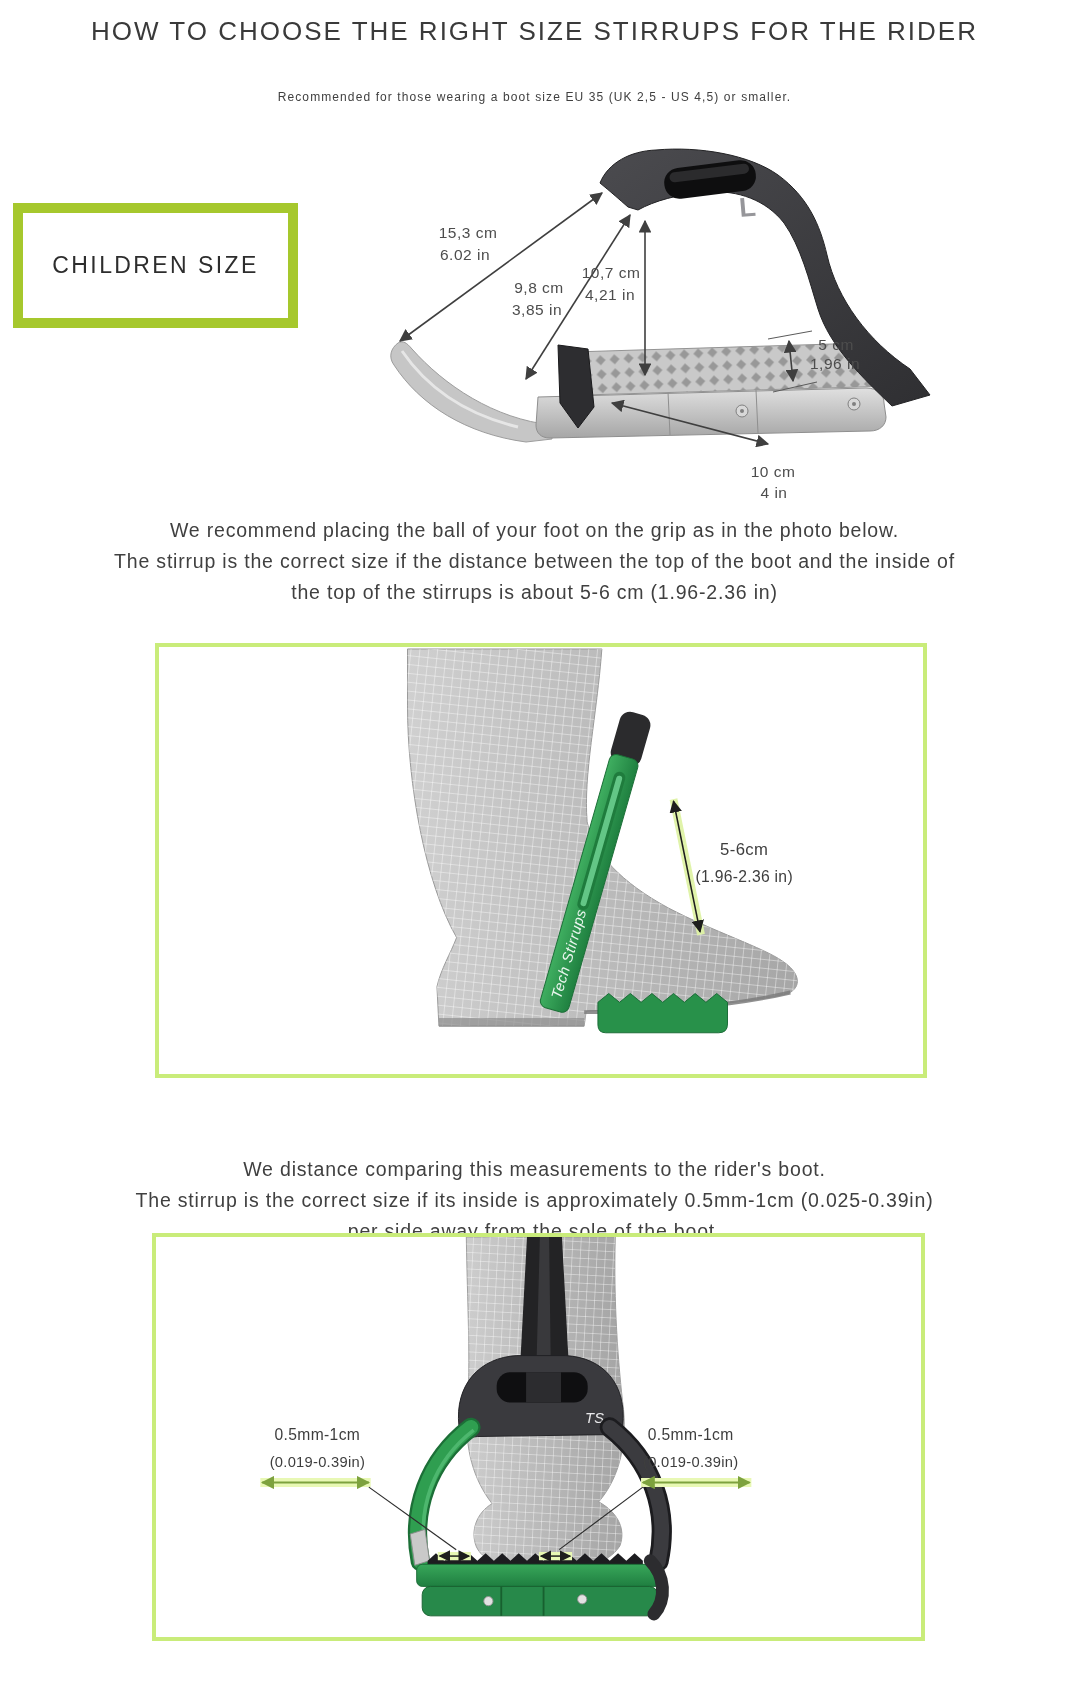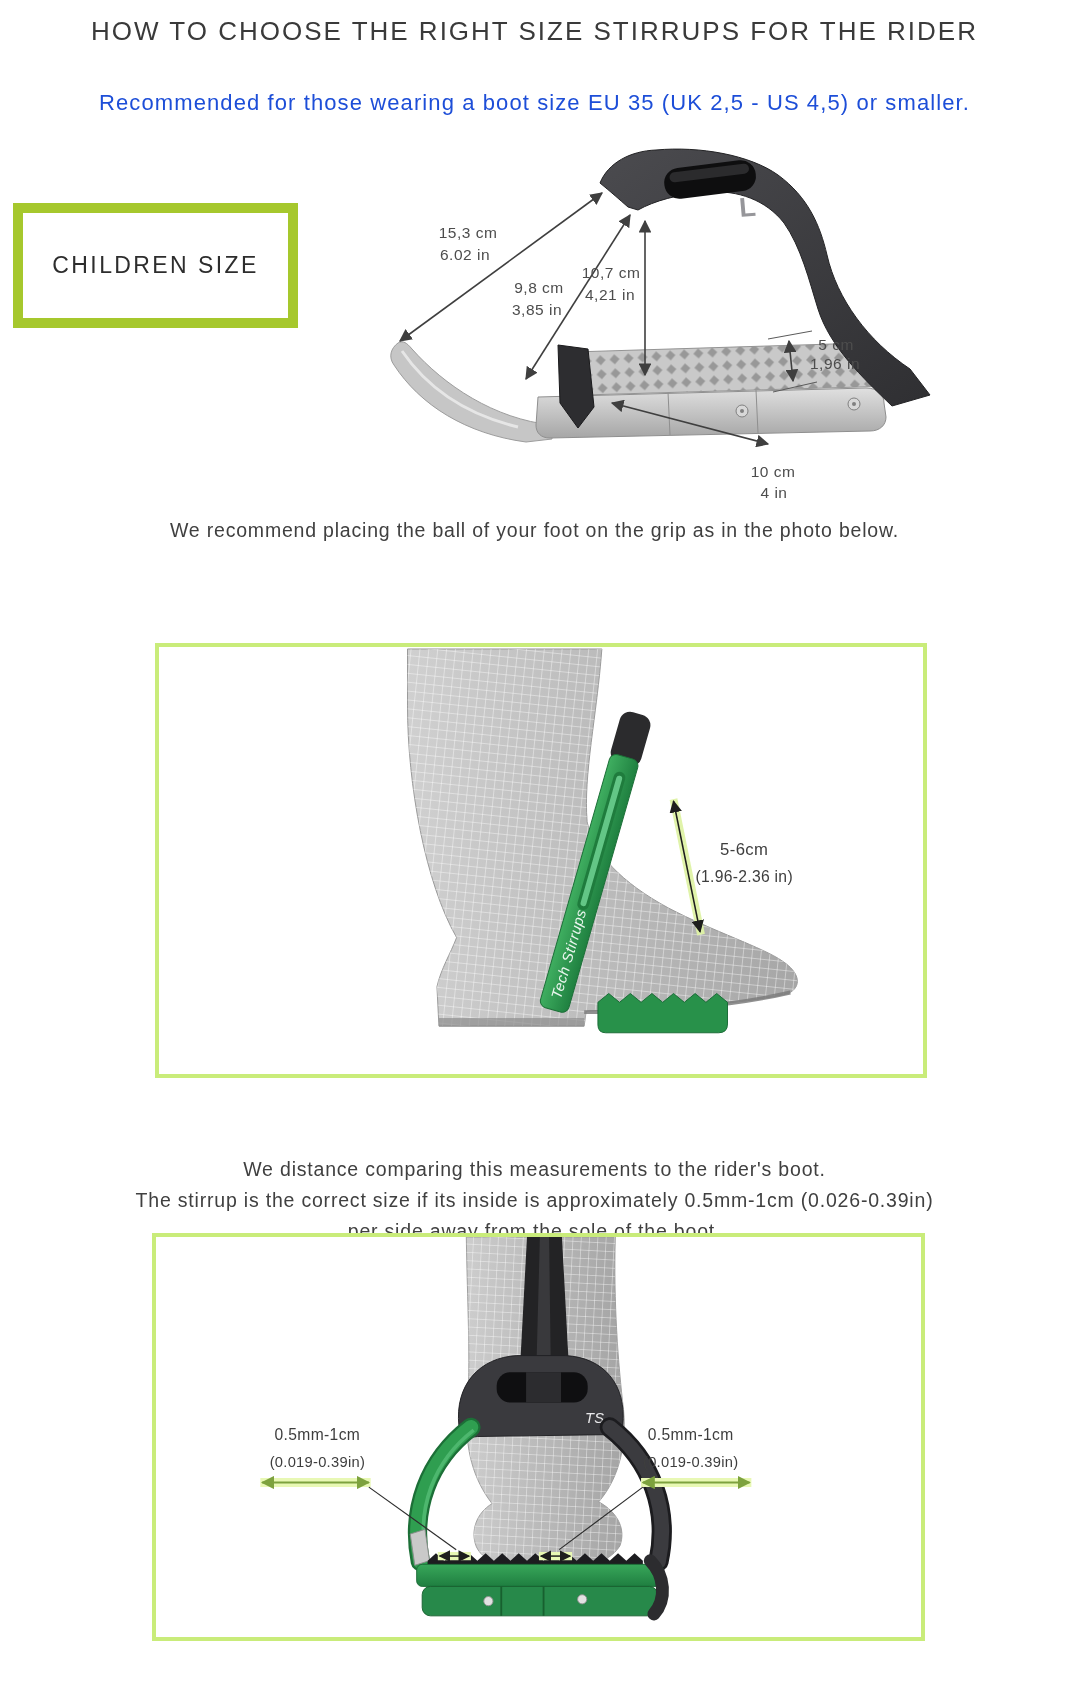--- a/index.html
+++ b/index.html
@@ -3,21 +3,21 @@
 <meta charset="utf-8">
 <style>
   html,body{margin:0;padding:0;}
   body{
     width:1069px;height:1681px;position:relative;background:#ffffff;
     font-family:"Liberation Sans","DejaVu Sans",sans-serif;color:#3d3d3d;overflow:hidden;
   }
   .abs{position:absolute;}
   .ctr{left:50%;transform:translateX(-50%);text-align:center;white-space:nowrap;}
   #title{top:16px;font-size:26px;letter-spacing:2px;color:#3a3a3a;font-weight:400;}
-  #subtitle{top:90px;font-size:22px;letter-spacing:1.1px;color:#1d4ed8;}
+  #subtitle{top:90px;font-size:12px;letter-spacing:1.1px;color:#404040;}
   .para{font-size:19.5px;line-height:31px;letter-spacing:0.8px;color:#404040;text-align:center;width:100%;left:0;margin-top:23px;}
   #para-grip{top:492px;}
   #para-sole{top:1131px;}
   #size-badge{left:13px;top:203px;width:285px;height:125px;border:10px solid #a6c82d;background:#fff;
     display:flex;align-items:center;justify-content:center;box-sizing:border-box;}
   #size-badge span{font-size:23px;letter-spacing:2.4px;color:#2d2d2d;}
   .photo-frame{border:4px solid #c9ec7a;background:#fff;box-sizing:border-box;}
   #photo-side{left:155px;top:643px;width:772px;height:435px;}
   #photo-front{left:152px;top:1233px;width:773px;height:408px;}
   #diagram{left:368px;top:145px;width:700px;height:360px;}
@@ -97,20 +97,22 @@
   <text class="dim-label" text-anchor="middle" x="242" y="155">4,21 in</text>
   <text class="dim-label" text-anchor="middle" x="468" y="205">5 cm</text>
   <text class="dim-label" text-anchor="middle" x="467" y="224">1,96 in</text>
   <text class="dim-label" text-anchor="middle" x="405" y="332">10 cm</text>
   <text class="dim-label" text-anchor="middle" x="406" y="353">4 in</text>
 </svg>
 </div>
 
 <div class="abs para" id="para-grip">
   <div>We recommend placing the ball of your foot on the grip as in the photo below.</div>
+  <div>The stirrup is the correct size if the distance between the top of the boot and the inside of</div>
+  <div>the top of the stirrups is about 5-6 cm (1.96-2.36 in)</div>
 </div>
 
 <div class="abs photo-frame" id="photo-side">
 <svg viewBox="0 0 772 435">
   <defs>
     <marker id="bE" viewBox="0 0 10 10" refX="9" refY="5" markerWidth="8" markerHeight="8" orient="auto">
           <path d="M0,0 L10,5 L0,10 Z" fill="#1e1e1e"></path>
         </marker>
     <marker id="bS" viewBox="0 0 10 10" refX="1" refY="5" markerWidth="8" markerHeight="8" orient="auto">
           <path d="M10,0 L0,5 L10,10 Z" fill="#1e1e1e"></path>
@@ -145,21 +147,21 @@
 
   <line x1="521" y1="155" x2="549" y2="293" stroke="#dff3a6" stroke-width="8" opacity="0.95"></line>
   <line x1="521" y1="157" x2="548" y2="290" stroke="#1e1e1e" stroke-width="1.6" marker-start="url(#bS)" marker-end="url(#bE)"></line>
   <text class="anno" text-anchor="middle" x="593" y="212">5-6cm</text>
   <text class="anno2" text-anchor="middle" x="593" y="239">(1.96-2.36 in)</text>
 </svg>
 </div>
 
 <div class="abs para" id="para-sole">
   <div>We distance comparing this measurements to the rider's boot.</div>
-  <div>The stirrup is the correct size if its inside is approximately 0.5mm-1cm (0.026-0.39in)</div>
+  <div>The stirrup is the correct size if its inside is approximately 0.5mm-1cm (0.025-0.39in)</div>
   <div>per side away from the sole of the boot.</div>
 </div>
 
 <div class="abs photo-frame" id="photo-front">
 <svg viewBox="0 0 773 435">
   <defs>
     <marker id="cE" viewBox="0 0 10 10" refX="9" refY="5" markerWidth="6" markerHeight="6" orient="auto">
           <path d="M0,0 L10,5 L0,10 Z" fill="#7da23e"></path>
         </marker>
     <marker id="cS" viewBox="0 0 10 10" refX="1" refY="5" markerWidth="6" markerHeight="6" orient="auto">

